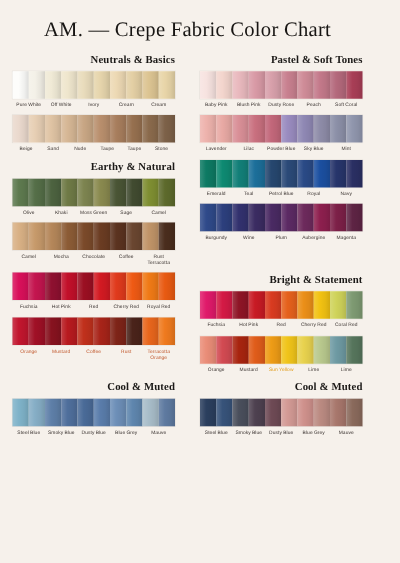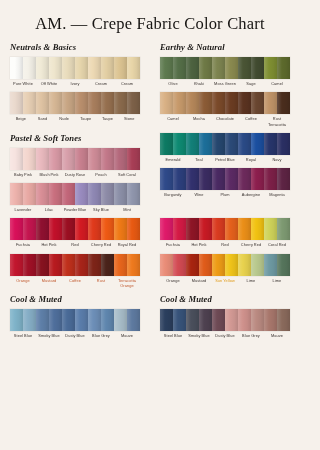--- a/index.html
+++ b/index.html
@@ -30,24 +30,23 @@
   }
   .section{
     padding:0 10px;
     box-sizing:border-box;
   }
   .sec-title{
     font-family:"Liberation Serif", serif;
     font-size:8.6px;
     font-weight:700;
     color:#1b1917;
-    text-align:left;
+    text-align:right;
     margin:0 0 5px 0;
     letter-spacing:.1px;
-    font-style:italic;
   }
   .rowblock{margin-bottom:6px;}
   .strip{
     display:flex;
     width:100%;
     height:22px;
     box-shadow:0 0 0 .5px rgba(0,0,0,.07);
   }
   .sw{flex:1 1 0;height:100%;position:relative;}
   .sw::after{
@@ -118,20 +117,65 @@
             <div class="lb">Beige</div>
             <div class="lb">Sand</div>
             <div class="lb">Nude</div>
             <div class="lb">Taupe</div>
             <div class="lb">Taupe</div>
             <div class="lb">Stone</div>
           </div>
         </div>
       </div>
       <div class="section">
+        <div class="sec-title">Pastel &amp; Soft Tones</div>
+        <div class="rowblock">
+          <div class="strip">
+            <div class="sw" title="#f7e3e0" style="background: rgb(247, 227, 224);"></div>
+            <div class="sw" title="#f3d5cd" style="background: rgb(243, 213, 205);"></div>
+            <div class="sw" title="#e9b9be" style="background: rgb(233, 185, 190);"></div>
+            <div class="sw" title="#d99aa6" style="background: rgb(217, 154, 166);"></div>
+            <div class="sw" title="#d8a0ab" style="background: rgb(216, 160, 171);"></div>
+            <div class="sw" title="#c8808f" style="background: rgb(200, 128, 143);"></div>
+            <div class="sw" title="#cf8c98" style="background: rgb(207, 140, 152);"></div>
+            <div class="sw" title="#c3798a" style="background: rgb(195, 121, 138);"></div>
+            <div class="sw" title="#b4697c" style="background: rgb(180, 105, 124);"></div>
+            <div class="sw" title="#a83e56" style="background: rgb(168, 62, 86);"></div>
+          </div>
+          <div class="labels">
+            <div class="lb">Baby Pink</div>
+            <div class="lb">Blush Pink</div>
+            <div class="lb">Dusty Rose</div>
+            <div class="lb">Peach</div>
+            <div class="lb">Soft Coral</div>
+          </div>
+        </div>
+        <div class="rowblock">
+          <div class="strip">
+            <div class="sw" title="#eeb3ad" style="background: rgb(238, 179, 173);"></div>
+            <div class="sw" title="#e8a9a4" style="background: rgb(232, 169, 164);"></div>
+            <div class="sw" title="#d98f97" style="background: rgb(217, 143, 151);"></div>
+            <div class="sw" title="#c9707f" style="background: rgb(201, 112, 127);"></div>
+            <div class="sw" title="#c2677a" style="background: rgb(194, 103, 122);"></div>
+            <div class="sw" title="#9a8cc0" style="background: rgb(154, 140, 192);"></div>
+            <div class="sw" title="#8f88b4" style="background: rgb(143, 136, 180);"></div>
+            <div class="sw" title="#8e8ca8" style="background: rgb(142, 140, 168);"></div>
+            <div class="sw" title="#8c90a8" style="background: rgb(140, 144, 168);"></div>
+            <div class="sw" title="#9096ad" style="background: rgb(144, 150, 173);"></div>
+          </div>
+          <div class="labels">
+            <div class="lb">Lavender</div>
+            <div class="lb">Lilac</div>
+            <div class="lb">Powder Blue</div>
+            <div class="lb">Sky Blue</div>
+            <div class="lb">Mint</div>
+          </div>
+        </div>
+      </div>
+      <div class="section">
         <div class="sec-title">Earthy &amp; Natural</div>
         <div class="rowblock">
           <div class="strip">
             <div class="sw" title="#5e7a4f" style="background: rgb(94, 122, 79);"></div>
             <div class="sw" title="#556f48" style="background: rgb(85, 111, 72);"></div>
             <div class="sw" title="#4d6340" style="background: rgb(77, 99, 64);"></div>
             <div class="sw" title="#6f7a46" style="background: rgb(111, 122, 70);"></div>
             <div class="sw" title="#7d8450" style="background: rgb(125, 132, 80);"></div>
             <div class="sw" title="#8a8a4f" style="background: rgb(138, 138, 79);"></div>
             <div class="sw" title="#4a5535" style="background: rgb(74, 85, 53);"></div>
@@ -163,65 +207,20 @@
           <div class="labels">
             <div class="lb">Camel</div>
             <div class="lb">Mocha</div>
             <div class="lb">Chocolate</div>
             <div class="lb">Coffee</div>
             <div class="lb">Rust Terracotta</div>
           </div>
         </div>
       </div>
       <div class="section">
-        <div class="sec-title">Pastel &amp; Soft Tones</div>
-        <div class="rowblock">
-          <div class="strip">
-            <div class="sw" title="#f7e3e0" style="background: rgb(247, 227, 224);"></div>
-            <div class="sw" title="#f3d5cd" style="background: rgb(243, 213, 205);"></div>
-            <div class="sw" title="#e9b9be" style="background: rgb(233, 185, 190);"></div>
-            <div class="sw" title="#d99aa6" style="background: rgb(217, 154, 166);"></div>
-            <div class="sw" title="#d8a0ab" style="background: rgb(216, 160, 171);"></div>
-            <div class="sw" title="#c8808f" style="background: rgb(200, 128, 143);"></div>
-            <div class="sw" title="#cf8c98" style="background: rgb(207, 140, 152);"></div>
-            <div class="sw" title="#c3798a" style="background: rgb(195, 121, 138);"></div>
-            <div class="sw" title="#b4697c" style="background: rgb(180, 105, 124);"></div>
-            <div class="sw" title="#a83e56" style="background: rgb(168, 62, 86);"></div>
-          </div>
-          <div class="labels">
-            <div class="lb">Baby Pink</div>
-            <div class="lb">Blush Pink</div>
-            <div class="lb">Dusty Rose</div>
-            <div class="lb">Peach</div>
-            <div class="lb">Soft Coral</div>
-          </div>
-        </div>
-        <div class="rowblock">
-          <div class="strip">
-            <div class="sw" title="#eeb3ad" style="background: rgb(238, 179, 173);"></div>
-            <div class="sw" title="#e8a9a4" style="background: rgb(232, 169, 164);"></div>
-            <div class="sw" title="#d98f97" style="background: rgb(217, 143, 151);"></div>
-            <div class="sw" title="#c9707f" style="background: rgb(201, 112, 127);"></div>
-            <div class="sw" title="#c2677a" style="background: rgb(194, 103, 122);"></div>
-            <div class="sw" title="#9a8cc0" style="background: rgb(154, 140, 192);"></div>
-            <div class="sw" title="#8f88b4" style="background: rgb(143, 136, 180);"></div>
-            <div class="sw" title="#8e8ca8" style="background: rgb(142, 140, 168);"></div>
-            <div class="sw" title="#8c90a8" style="background: rgb(140, 144, 168);"></div>
-            <div class="sw" title="#9096ad" style="background: rgb(144, 150, 173);"></div>
-          </div>
-          <div class="labels">
-            <div class="lb">Lavender</div>
-            <div class="lb">Lilac</div>
-            <div class="lb">Powder Blue</div>
-            <div class="lb">Sky Blue</div>
-            <div class="lb">Mint</div>
-          </div>
-        </div>
-      </div>
-      <div class="section">
         <div class="rowblock">
           <div class="strip">
             <div class="sw" title="#0d7a63" style="background: rgb(13, 122, 99);"></div>
             <div class="sw" title="#0e8a72" style="background: rgb(14, 138, 114);"></div>
             <div class="sw" title="#127f78" style="background: rgb(18, 127, 120);"></div>
             <div class="sw" title="#1c6f9a" style="background: rgb(28, 111, 154);"></div>
             <div class="sw" title="#26476f" style="background: rgb(38, 71, 111);"></div>
             <div class="sw" title="#2b4a78" style="background: rgb(43, 74, 120);"></div>
             <div class="sw" title="#2a4a86" style="background: rgb(42, 74, 134);"></div>
             <div class="sw" title="#1b4fa0" style="background: rgb(27, 79, 160);"></div>
@@ -296,20 +295,21 @@
           <div class="labels warm">
             <div class="lb">Orange</div>
             <div class="lb">Mustard</div>
             <div class="lb">Coffee</div>
             <div class="lb">Rust</div>
             <div class="lb">Terracotta Orange</div>
           </div>
         </div>
       </div>
       <div class="section">
+        <div class="sec-title">Bright &amp; Statement</div>
         <div class="rowblock">
           <div class="strip">
             <div class="sw" title="#e01a6a" style="background: rgb(224, 26, 106);"></div>
             <div class="sw" title="#d41a45" style="background: rgb(212, 26, 69);"></div>
             <div class="sw" title="#8e1526" style="background: rgb(142, 21, 38);"></div>
             <div class="sw" title="#c81a24" style="background: rgb(200, 26, 36);"></div>
             <div class="sw" title="#d93b20" style="background: rgb(217, 59, 32);"></div>
             <div class="sw" title="#e5611c" style="background: rgb(229, 97, 28);"></div>
             <div class="sw" title="#eb8f18" style="background: rgb(235, 143, 24);"></div>
             <div class="sw" title="#f2c212" style="background: rgb(242, 194, 18);"></div>

